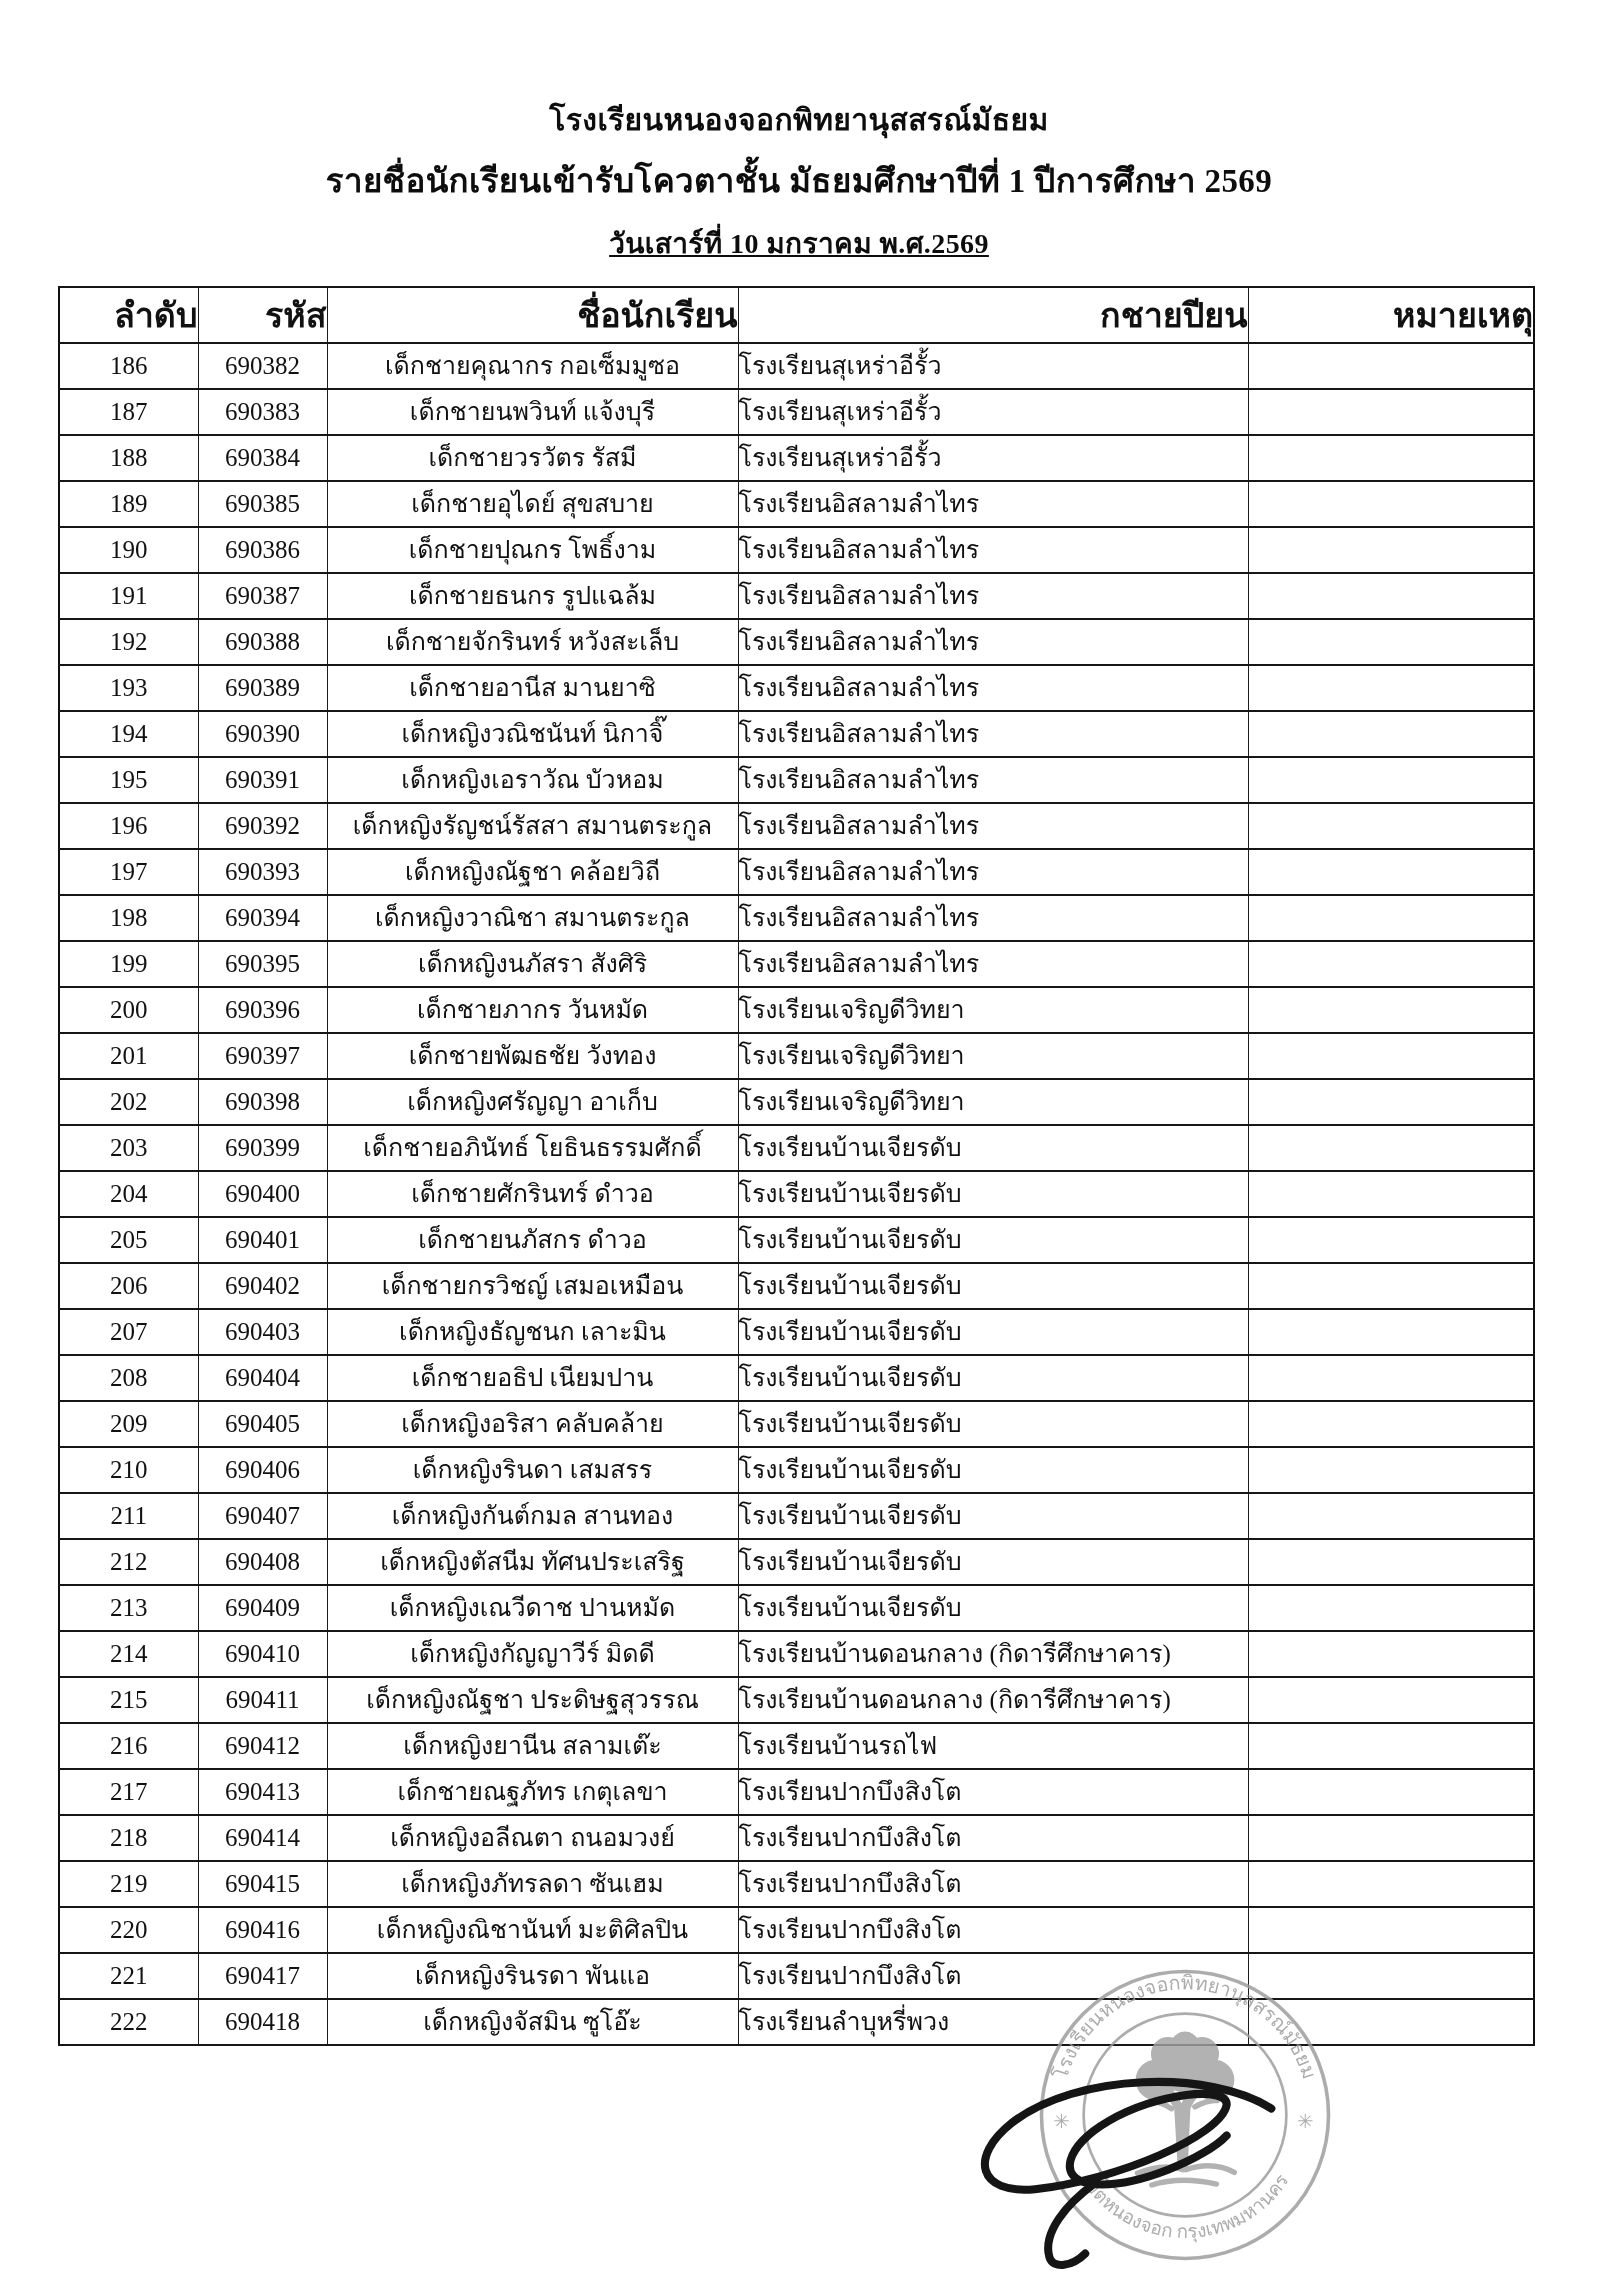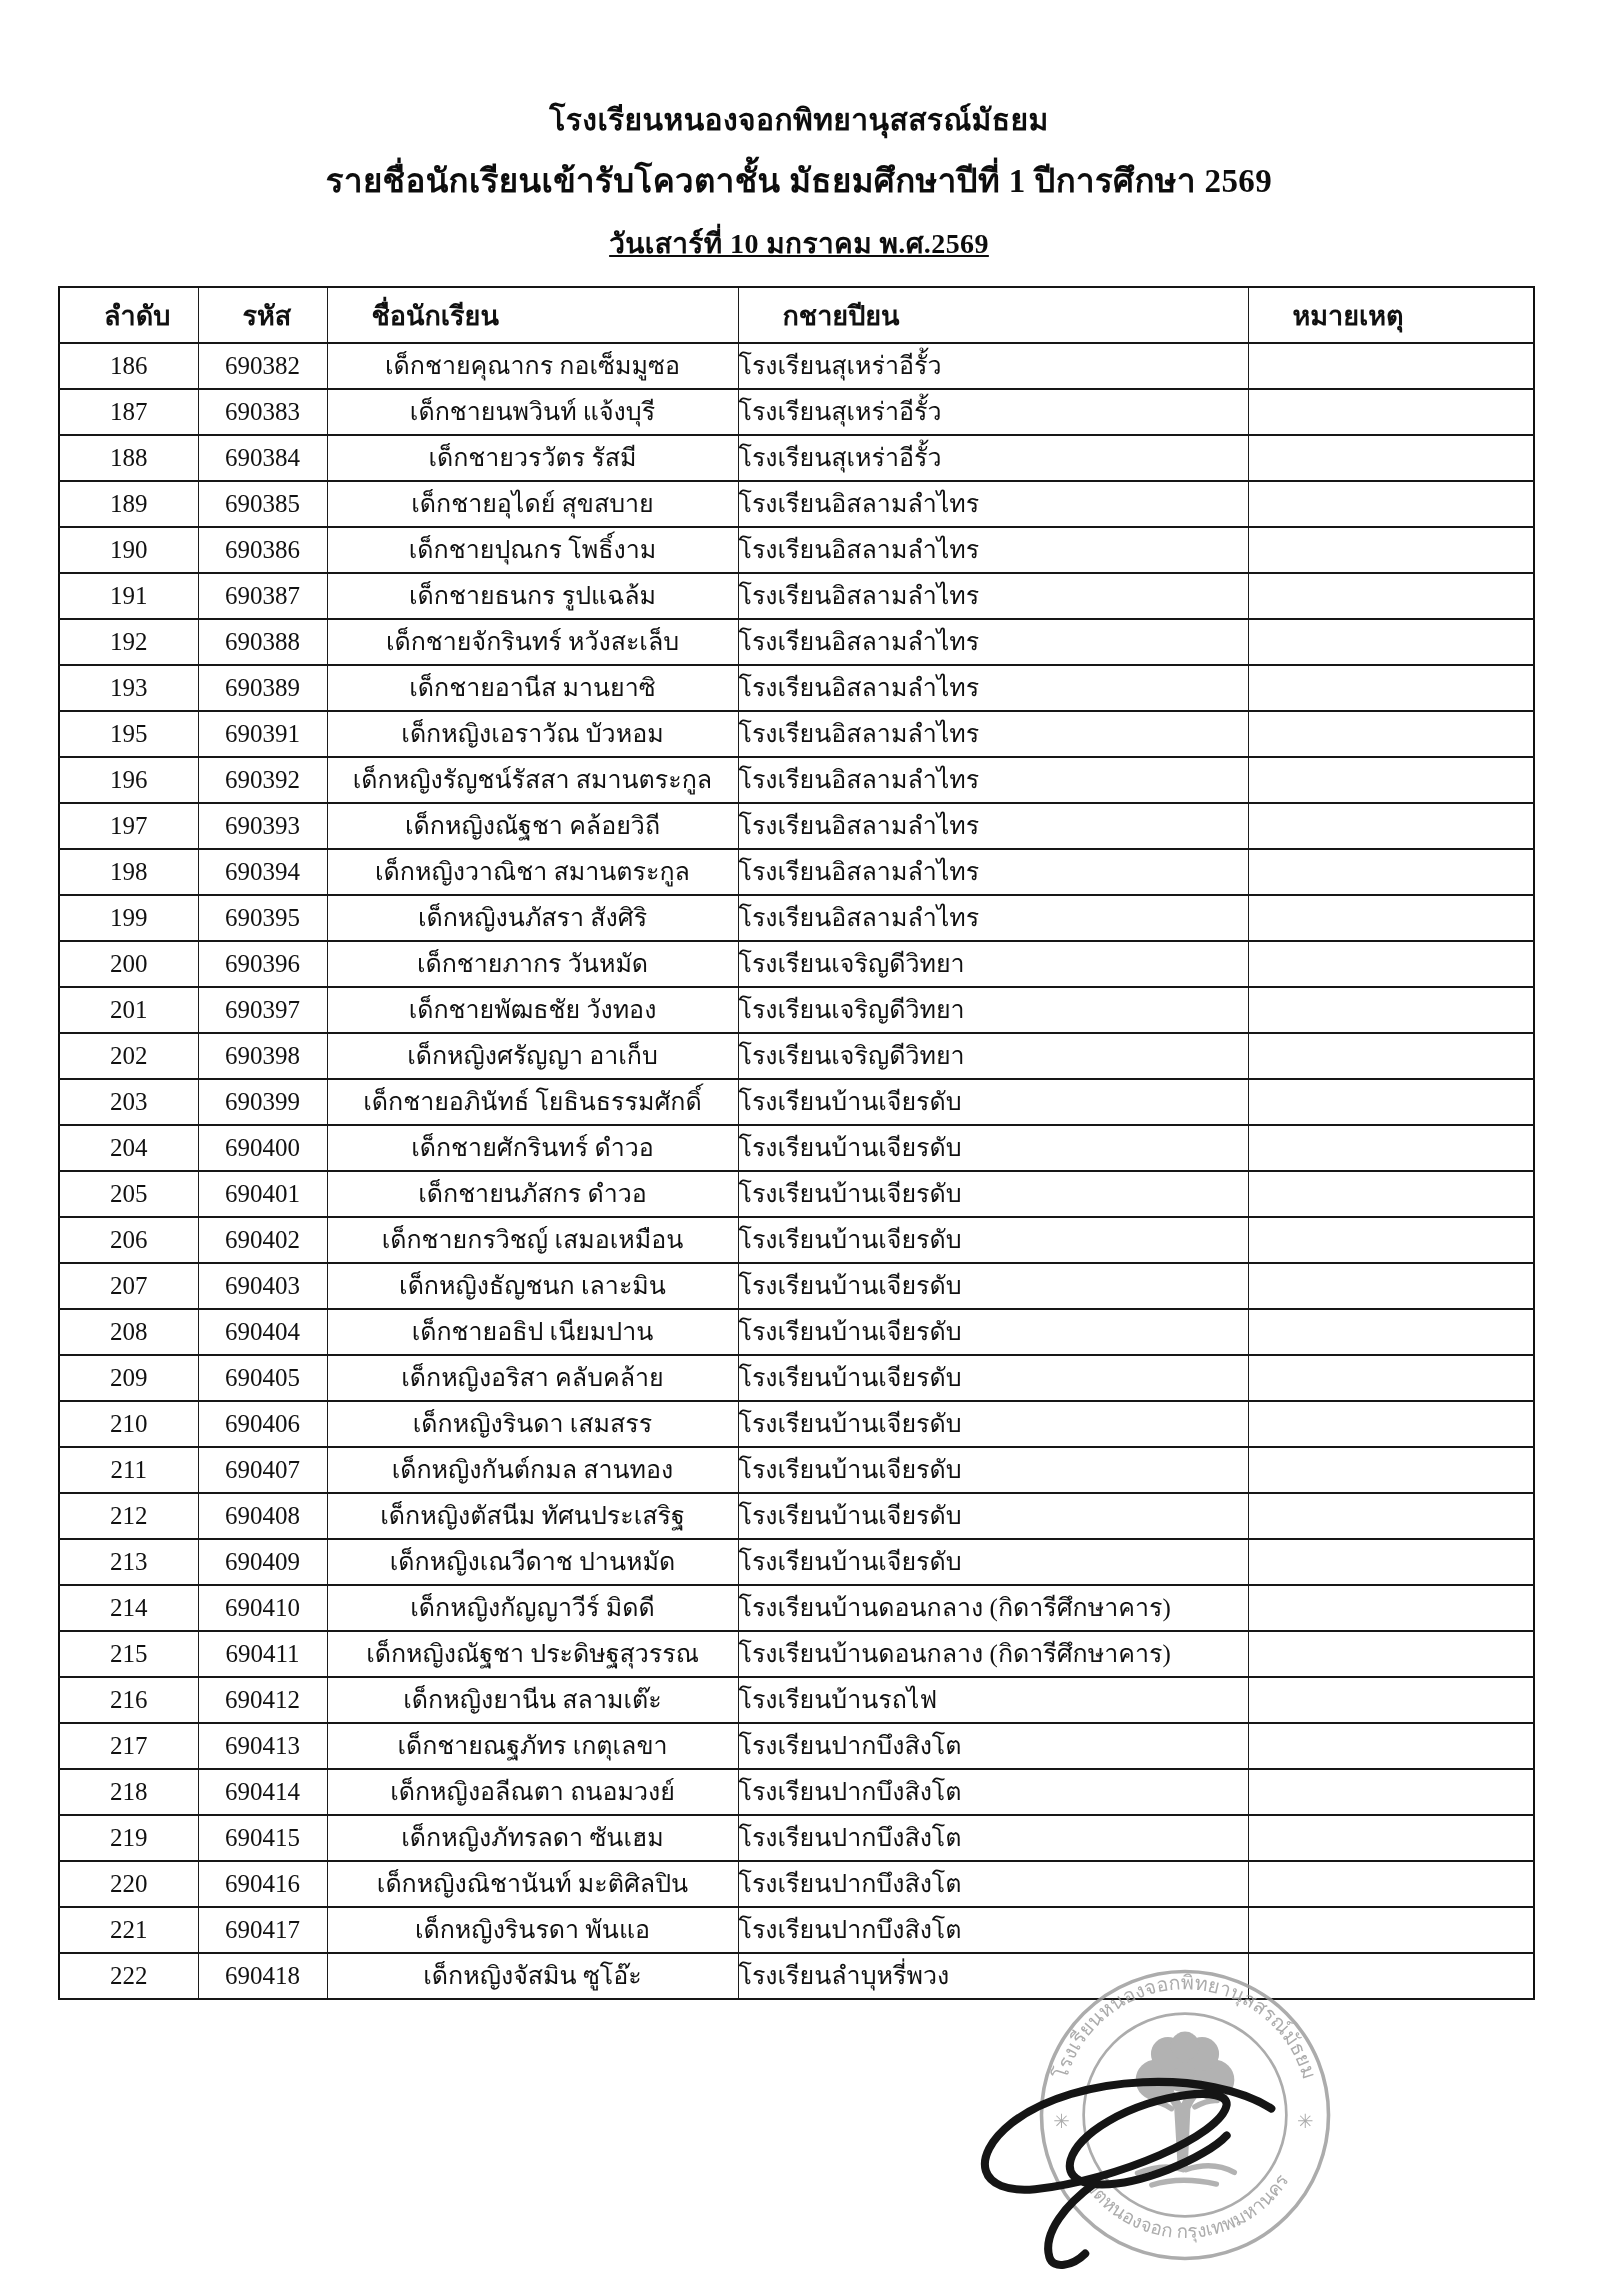--- a/index.html
+++ b/index.html
@@ -34,23 +34,23 @@
     border-right:1.8px solid #1c1c1c;
     border-top:2.7px solid #161616;
     border-bottom:2.7px solid #161616;
     padding:0;
     overflow:hidden;
     white-space:nowrap;
   }
   table.roster{border:2.7px solid #101010;}
   table.roster th{
     height:54px;
-    font-size:27px;
+    font-size:34px;
     font-weight:bold;
-    text-align:left;
+    text-align:right;
     vertical-align:middle;
     padding-left:44px;
   }
   table.roster td{
     height:44px; 
     font-size:25px;
     vertical-align:middle;
     line-height:1.1;
   }
   .c-no,.c-code{text-align:center;font-size:23px;}
@@ -149,20 +149,27 @@
         <td class="c-no">192</td>
         <td class="c-code">690388</td>
         <td class="c-name">เด็กชายจักรินทร์  หวังสะเล็บ</td>
         <td class="c-school">โรงเรียนอิสลามลำไทร</td>
         <td class="c-note"></td>
       </tr>
       <tr>
         <td class="c-no">193</td>
         <td class="c-code">690389</td>
         <td class="c-name">เด็กชายอานีส  มานยาซิ</td>
+        <td class="c-school">โรงเรียนอิสลามลำไทร</td>
+        <td class="c-note"></td>
+      </tr>
+      <tr>
+        <td class="c-no">194</td>
+        <td class="c-code">690390</td>
+        <td class="c-name">เด็กหญิงวณิชนันท์  นิกาจิ๊</td>
         <td class="c-school">โรงเรียนอิสลามลำไทร</td>
         <td class="c-note"></td>
       </tr>
       <tr>
         <td class="c-no">195</td>
         <td class="c-code">690391</td>
         <td class="c-name">เด็กหญิงเอราวัณ  บัวหอม</td>
         <td class="c-school">โรงเรียนอิสลามลำไทร</td>
         <td class="c-note"></td>
       </tr>

